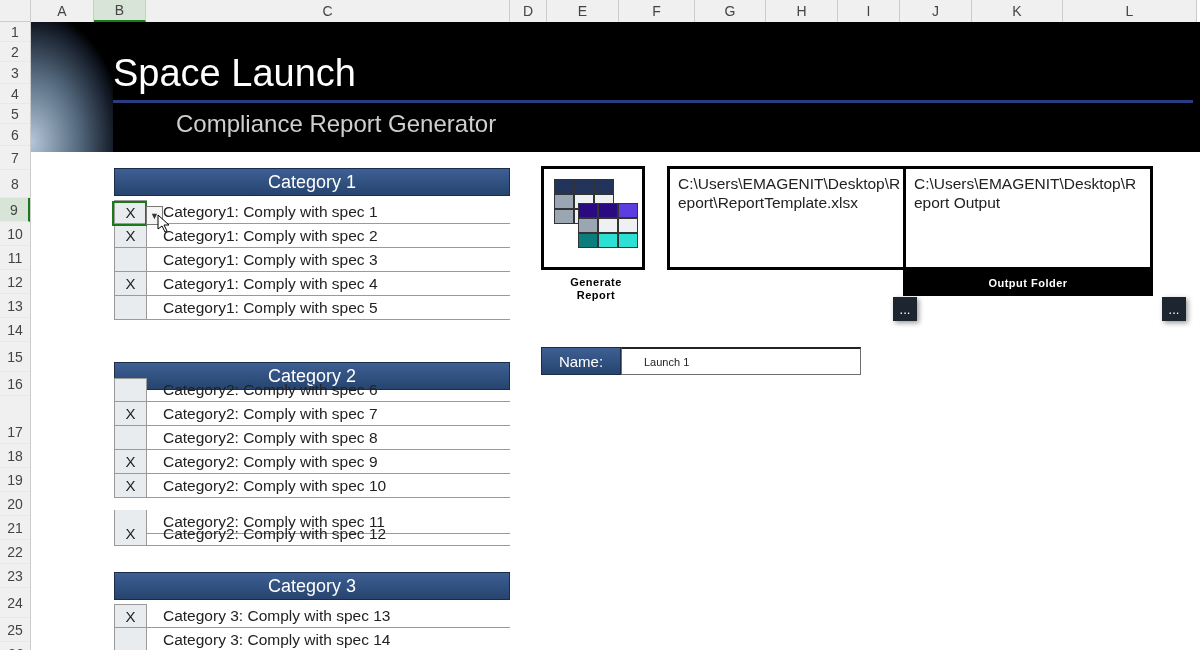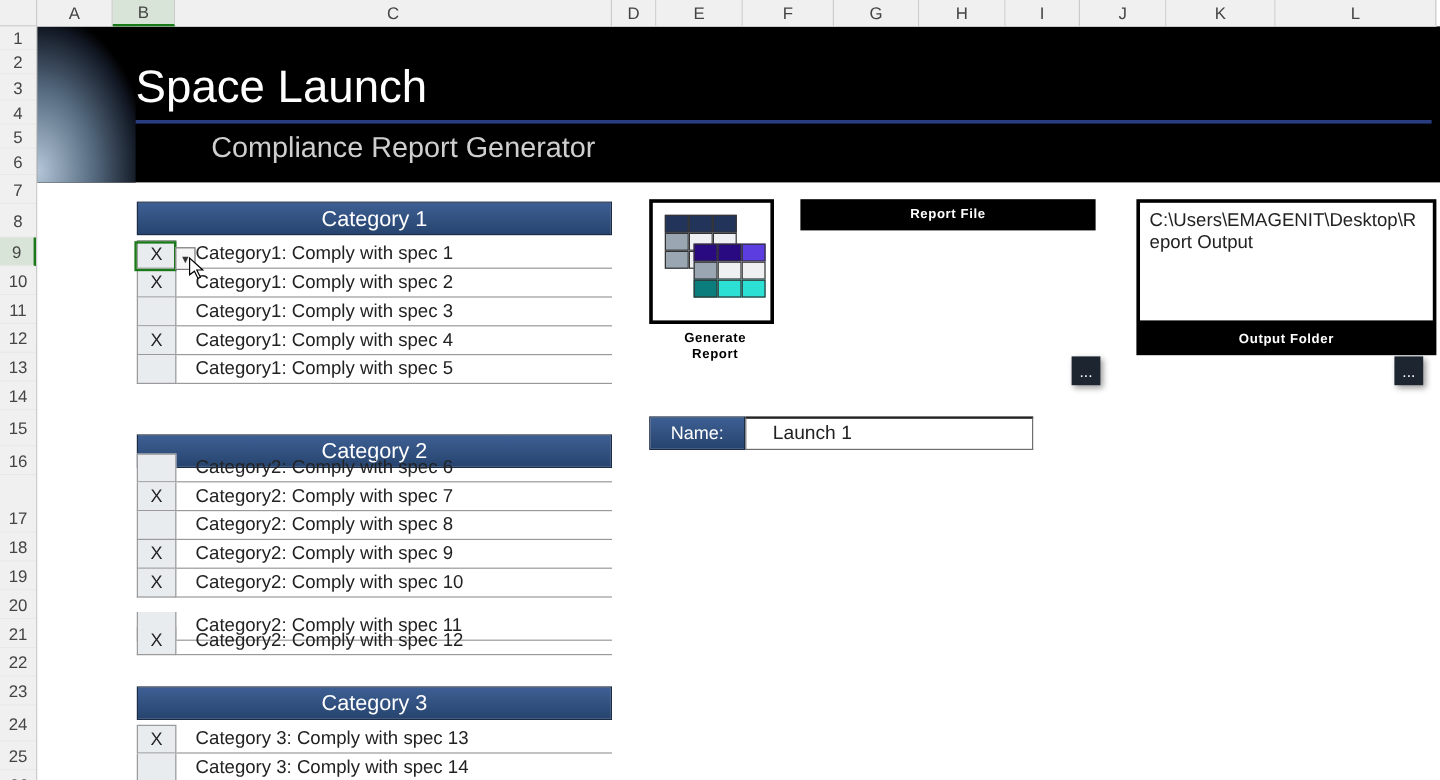--- a/index.html
+++ b/index.html
@@ -127,21 +127,21 @@
   .path-text { padding: 6px 8px; font-size: 15.5px; line-height: 1.2; color: #222; word-break: break-all; }
 
   
   .name-label {
     position: absolute; height: 28px; background: linear-gradient(#3e5f94, #26446e);
     color: #fff; display: flex; align-items: center; justify-content: center; font-size: 15px;
     border: 1px solid #1a2c48;
   }
   .name-value {
     position: absolute; height: 28px; background: #fff; border: 1px solid #6e6e6e; border-top: 2px solid #222;
-    display: flex; align-items: center; padding-left: 22px; font-size: 16px;
+    display: flex; align-items: center; padding-left: 22px; font-size: 11px;
   }
 
   
   .gen-icon { position: relative; width: 92px; height: 98px; }
   .tbl { position: absolute; display: grid; grid-template-columns: repeat(3,20px); grid-template-rows: repeat(3,15px); }
   .tbl div { border: 1px solid #333; }
   .c-d { background:#23345a } .c-l { background:#eef0f2 } .c-h { background:#9aa7b3 }
   .c-pd { background:#2a0a80 } .c-pl { background:#5b3de0 } .c-td { background:#0b7d7d } .c-tl { background:#2de0d4 }
 </style>
 </head>
@@ -299,25 +299,27 @@
           </div>
         </div>
       </div>
       <div class="cap" style="background:#fff; color:#000; font-family:'Arial Black',Arial; font-weight:700;">
           <span style="white-space:pre-line; display:block; line-height:1.15;">Generate
 Report</span>
         </div>
     </div>
 
     <div class="big-btn" style="left:636px; top:144px; width:246px;">
-      <div class="cap shadow">Report File</div>
+      <div class="frame" style="height:104px;">
+        <div class="path-text">C:\Users\EMAGENIT\Desktop\Report\ReportTemplate.xlsx</div>
+      </div>
     </div>
     <div class="browse-dots" style="left:862px; top:275px;">...</div>
 
-    <div class="big-btn" style="left:916px; top:144px; width:250px;">
+    <div class="big-btn" style="left:872px; top:144px; width:250px;">
       <div class="frame" style="height:104px;">
         <div class="path-text">C:\Users\EMAGENIT\Desktop\Report Output</div>
       </div>
       <div class="cap shadow">Output Folder</div>
     </div>
     <div class="browse-dots" style="left:1131px; top:275px;">...</div>
 
     <div class="name-label" style="left:510px; top:325px; width:80px;">Name:</div>
     <div class="name-value" style="left:590px; top:325px; width:240px;">
       <span>Launch 1</span>

